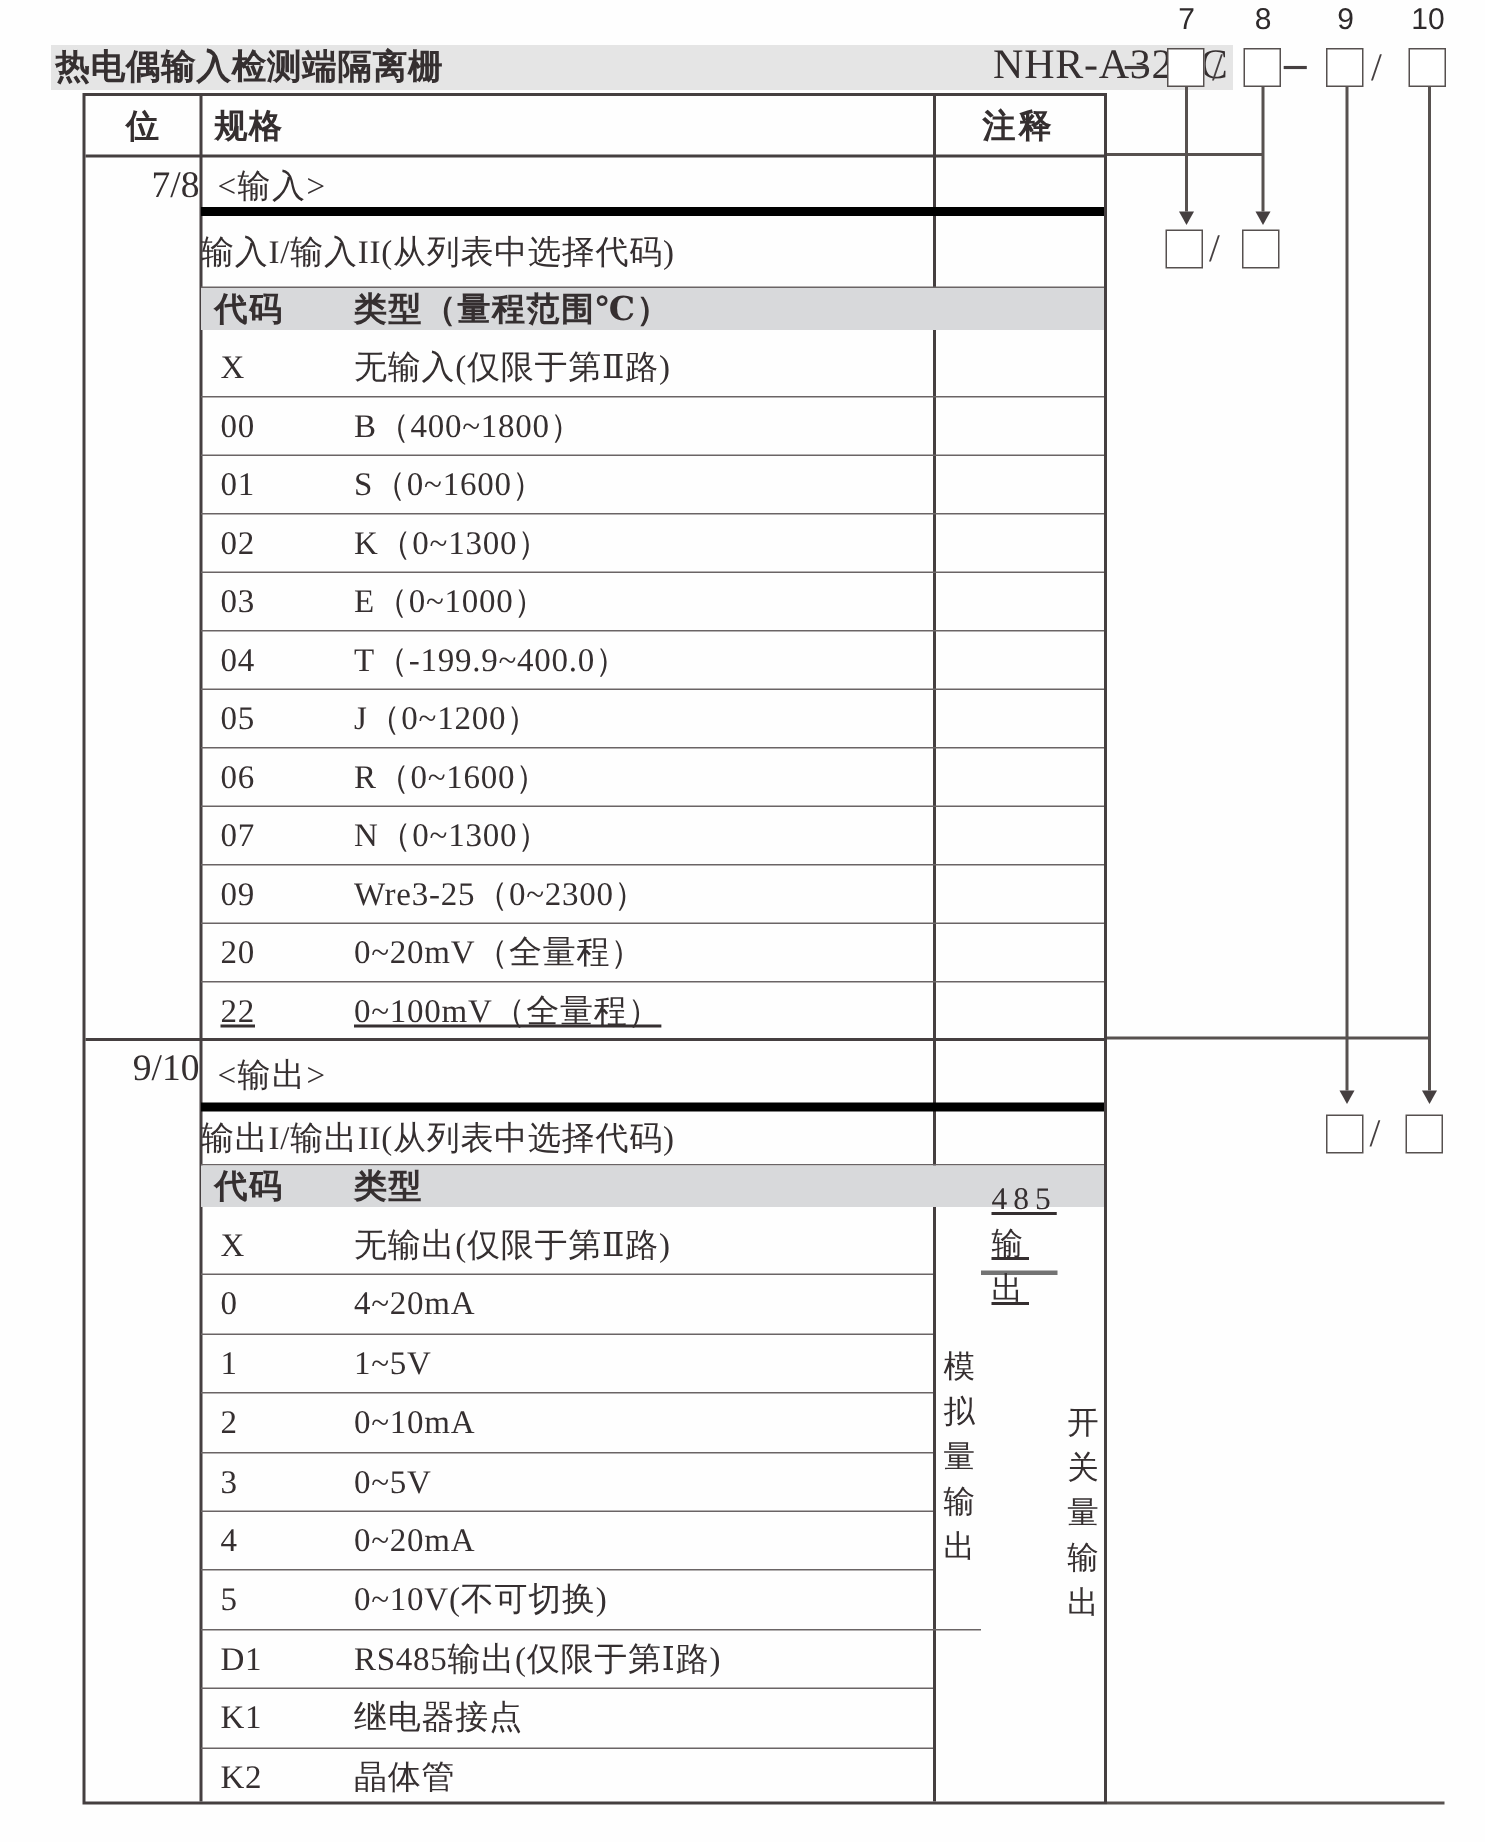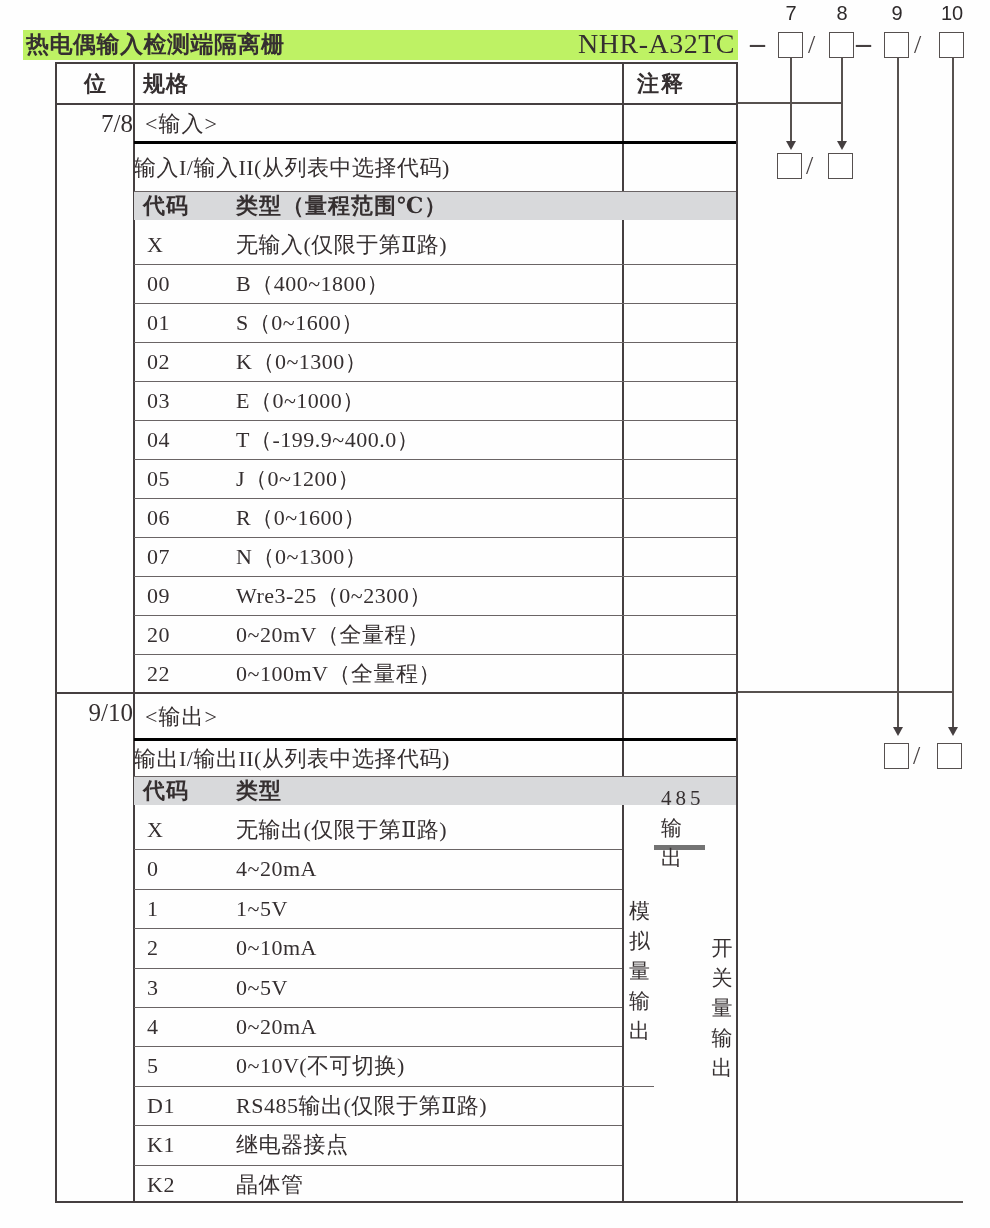--- a/index.html
+++ b/index.html
@@ -1,61 +1,61 @@
 <!DOCTYPE html>
 <html><head>
 <meta charset="utf-8">
 <style>
   html,body{margin:0;padding:0;background:#ffffff;}
   .page{position:relative;width:990px;height:1228px;background:#fefefe;overflow:hidden;
         font-family:"Liberation Serif","DejaVu Serif",serif;color:#352f30;}
 
   
-  .title-band{position:absolute;left:23px;top:30px;width:715px;height:30px;background:#bef264;}
+  .title-band{position:absolute;left:34px;top:30px;width:788px;height:30px;background:#e5e5e5;}
   .title-text{position:absolute;left:3px;top:0;line-height:30px;font-size:23px;font-weight:bold;letter-spacing:.5px;white-space:nowrap;}
   .model-text{position:absolute;right:3px;top:-2px;line-height:32px;font-size:28px;letter-spacing:.5px;white-space:nowrap;}
 
   
   .digit{position:absolute;top:2px;width:32px;text-align:center;font-family:"Liberation Sans","DejaVu Sans",sans-serif;font-size:20px;color:#2e2a2b;}
   .cbox{position:absolute;width:25px;height:26px;border:1.5px solid #56504f;background:#fff;box-sizing:border-box;}
   .slash{position:absolute;font-size:26px;line-height:28px;color:#453f40;}
   .hdash{position:absolute;font-size:30px;font-weight:bold;line-height:30px;color:#453f40;}
   .vline{position:absolute;width:1.5px;background:#57514f;}
   .arrow-down{position:absolute;width:0;height:0;border-left:5px solid transparent;border-right:5px solid transparent;border-top:9px solid #453f40;}
   .hline{position:absolute;height:1.5px;background:#57514f;}
 
   
   .otable{position:absolute;left:55px;top:62px;width:683px;height:1141px;border:2px solid #453f40;box-sizing:border-box;}
   .vd{position:absolute;top:0;bottom:0;width:1.5px;background:#453f40;}
   .vd1{left:76px;} .vd2{left:565px;}
   .thead{position:absolute;left:0;right:0;top:0;height:41px;border-bottom:2px solid #453f40;box-sizing:border-box;}
   .th-pos{position:absolute;left:0;width:76px;text-align:center;line-height:39px;font-weight:bold;font-size:22px;}
   .th-spec{position:absolute;left:86px;line-height:39px;font-weight:bold;font-size:22px;letter-spacing:1px;}
-  .th-note{position:absolute;left:547px;width:114px;text-align:center;line-height:39px;font-weight:bold;font-size:22px;letter-spacing:2px;}
+  .th-note{position:absolute;left:565px;width:114px;text-align:center;line-height:39px;font-weight:bold;font-size:22px;letter-spacing:2px;}
   .pos-label{position:absolute;left:0;width:76px;text-align:right;font-size:25px;}
 
   .rows-col{position:absolute;left:77px;width:602px;}
-  .row-intro{height:39px;line-height:38px;border-bottom:3px solid #000000;box-sizing:border-box;padding-left:11px;font-size:22px;letter-spacing:1px;}
+  .row-intro{height:39px;line-height:38px;border-bottom:6px solid #000000;box-sizing:border-box;padding-left:11px;font-size:22px;letter-spacing:1px;}
   .row-sub{height:48px;line-height:47px;border-bottom:1px solid #6a6465;box-sizing:border-box;padding-left:0;font-size:22px;letter-spacing:.5px;}
   .row-band{height:34px;line-height:28px;box-sizing:border-box;padding-left:9px;display:flex;font-weight:bold;font-size:22px;
             background:linear-gradient(#d8d9db 0 28px,rgba(0,0,0,0) 28px);letter-spacing:1px;}
   .band-code{width:93px;flex:none;}
   .crow{height:39px;line-height:38px;border-bottom:1px solid #6a6465;box-sizing:border-box;display:flex;padding-left:13px;font-size:22px;letter-spacing:.5px;}
   .c-code{width:89px;flex:none;}
-  .input-rows .crow:last-child{border-bottom:none;}
+  .input-rows .crow:last-child{border-bottom:none;text-decoration:underline;}
   .section-divider{position:absolute;left:0;right:0;top:628px;height:2px;background:#453f40;}
 
   .out-body{display:flex;}
   .out-specs{width:488px;flex:none;}
   .out-specs .crow{height:39.4px;}
   .out-specs .crow:last-child{border-bottom:none;}
   .out-notes{width:114px;flex:none;display:flex;flex-direction:row;font-size:21px;letter-spacing:4px;line-height:30px;}
   .note-cell{box-sizing:border-box;padding-left:7px;white-space:pre-line;display:flex;flex-direction:column;justify-content:center;}
   .note-analog{height:275.8px;border-bottom:1px solid #6a6465;padding-top:46px;}
-  .note-d1{height:39.4px;border-bottom:5px solid #737373;}
+  .note-d1{height:39.4px;border-bottom:3px solid #737373;text-decoration:underline;}
   .note-switch{flex:1;}
 </style>
 </head>
 <body>
 
 <div class="page">
 
   <div class="title-band">
     <span class="title-text">热电偶输入检测端隔离栅</span>
     <span class="model-text">NHR-A32TC</span>
@@ -220,21 +220,21 @@
               <span class="c-type">0~20mA</span>
             </div>
 
             <div class="crow">
               <span class="c-code">5</span>
               <span class="c-type">0~10V(不可切换)</span>
             </div>
 
             <div class="crow">
               <span class="c-code">D1</span>
-              <span class="c-type">RS485输出(仅限于第Ⅱ路)</span>
+              <span class="c-type">RS485输出(仅限于第Ⅰ路)</span>
             </div>
 
             <div class="crow">
               <span class="c-code">K1</span>
               <span class="c-type">继电器接点</span>
             </div>
 
             <div class="crow">
               <span class="c-code">K2</span>
               <span class="c-type">晶体管</span>

